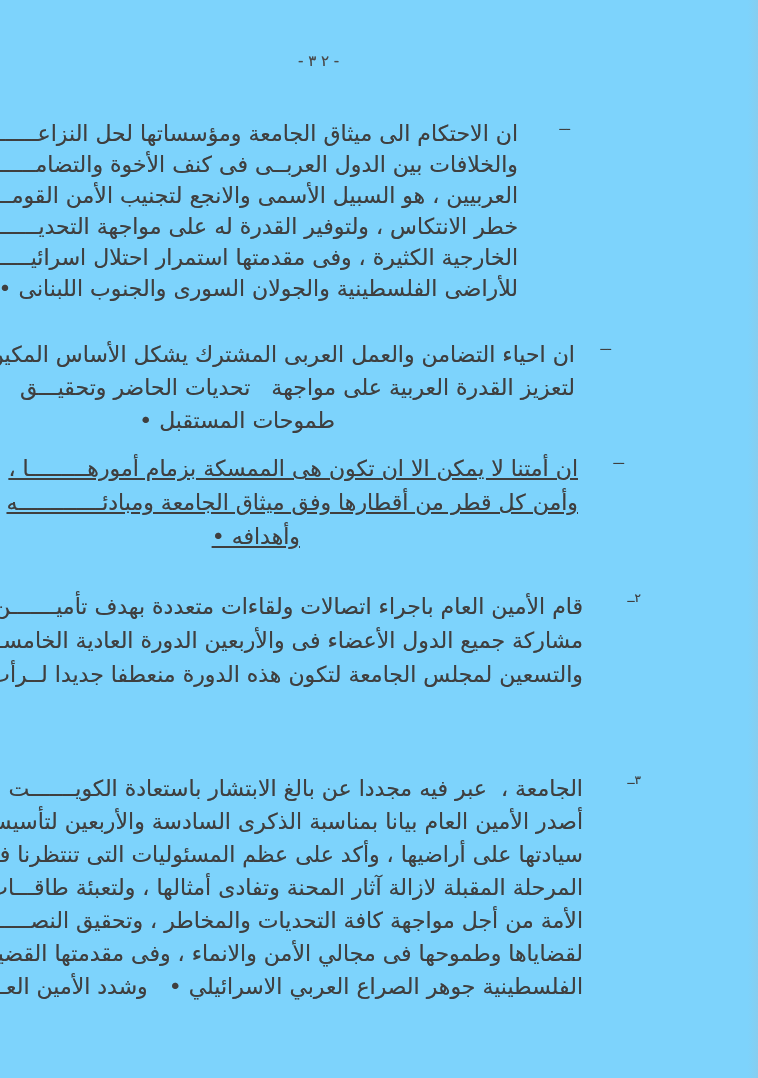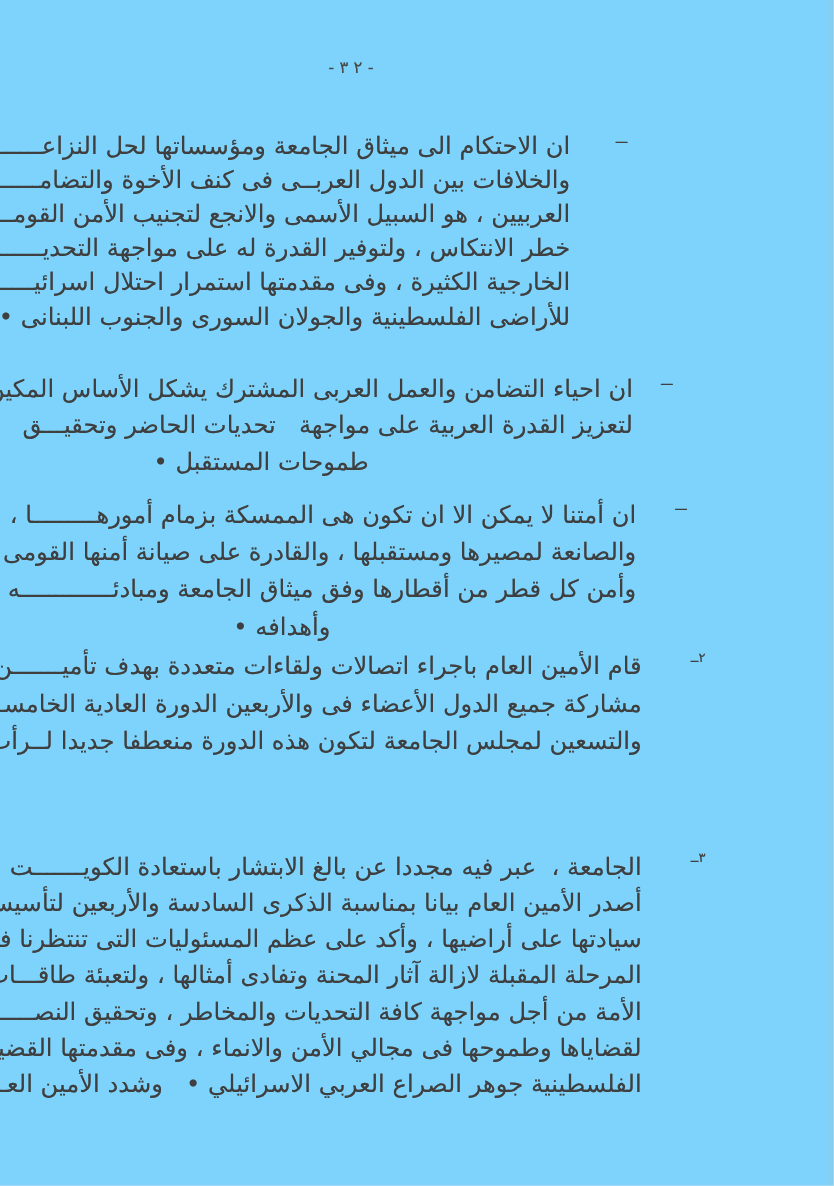--- a/index.html
+++ b/index.html
@@ -41,21 +41,21 @@
     white-space:nowrap;
   }
   
   .p1{top:118px;right:240px;}
   .p1 .line{line-height:31px;}
   .p1 .marker{right:-52px;}
   .p2{top:338px;right:183px;}
   .p2 .line{line-height:33px;}
   .p2 .marker{right:-36px;}
   .p3{top:452px;right:180px;}
-  .p3 .line{line-height:34px;}
+  .p3 .line{line-height:34px;text-decoration:underline;}
   .p3 .marker{right:-46px;}
   .p4{top:590px;right:175px;}
   .p4 .line{line-height:34px;}
   .p4 .marker{right:-58px;text-align:center;}
   .p5{top:772px;right:175px;}
   .p5 .line{line-height:33px;}
   .p5 .marker{right:-58px;}
   
   .ind-1{padding-right:240px;}
   .ind-2{padding-right:278px;}
@@ -84,21 +84,20 @@
   <div class="para p2">
     <span class="marker">ـــ</span>
     <div class="line">ان احياء التضامن والعمل العربى المشترك يشكل الأساس المكين</div>
     <div class="line">لتعزيز القدرة العربية على مواجهة&nbsp;&nbsp; تحديات الحاضر وتحقيـــق</div>
     <div class="line ind-1">طموحات المستقبل •</div>
   </div>
 
   <div class="para p3">
     <span class="marker">ـــ</span>
     <div class="line">ان أمتنا لا يمكن الا ان تكون هى الممسكة بزمام أمورهـــــــــا ،</div>
-    <div class="line">والصانعة لمصيرها ومستقبلها ، والقادرة على صيانة أمنها القومى</div>
     <div class="line">وأمن كل قطر من أقطارها وفق ميثاق الجامعة ومبادئـــــــــــــه</div>
     <div class="line ind-2">وأهدافه •</div>
   </div>
 
   <div class="para p4">
     <span class="marker">٢ــ</span>
     <div class="line">قام الأمين العام باجراء اتصالات ولقاءات متعددة بهدف تأميـــــــن</div>
     <div class="line">مشاركة جميع الدول الأعضاء فى والأربعين الدورة العادية الخامســة</div>
     <div class="line">والتسعين لمجلس الجامعة لتكون هذه الدورة منعطفا جديدا لــرأب</div>
   </div>

